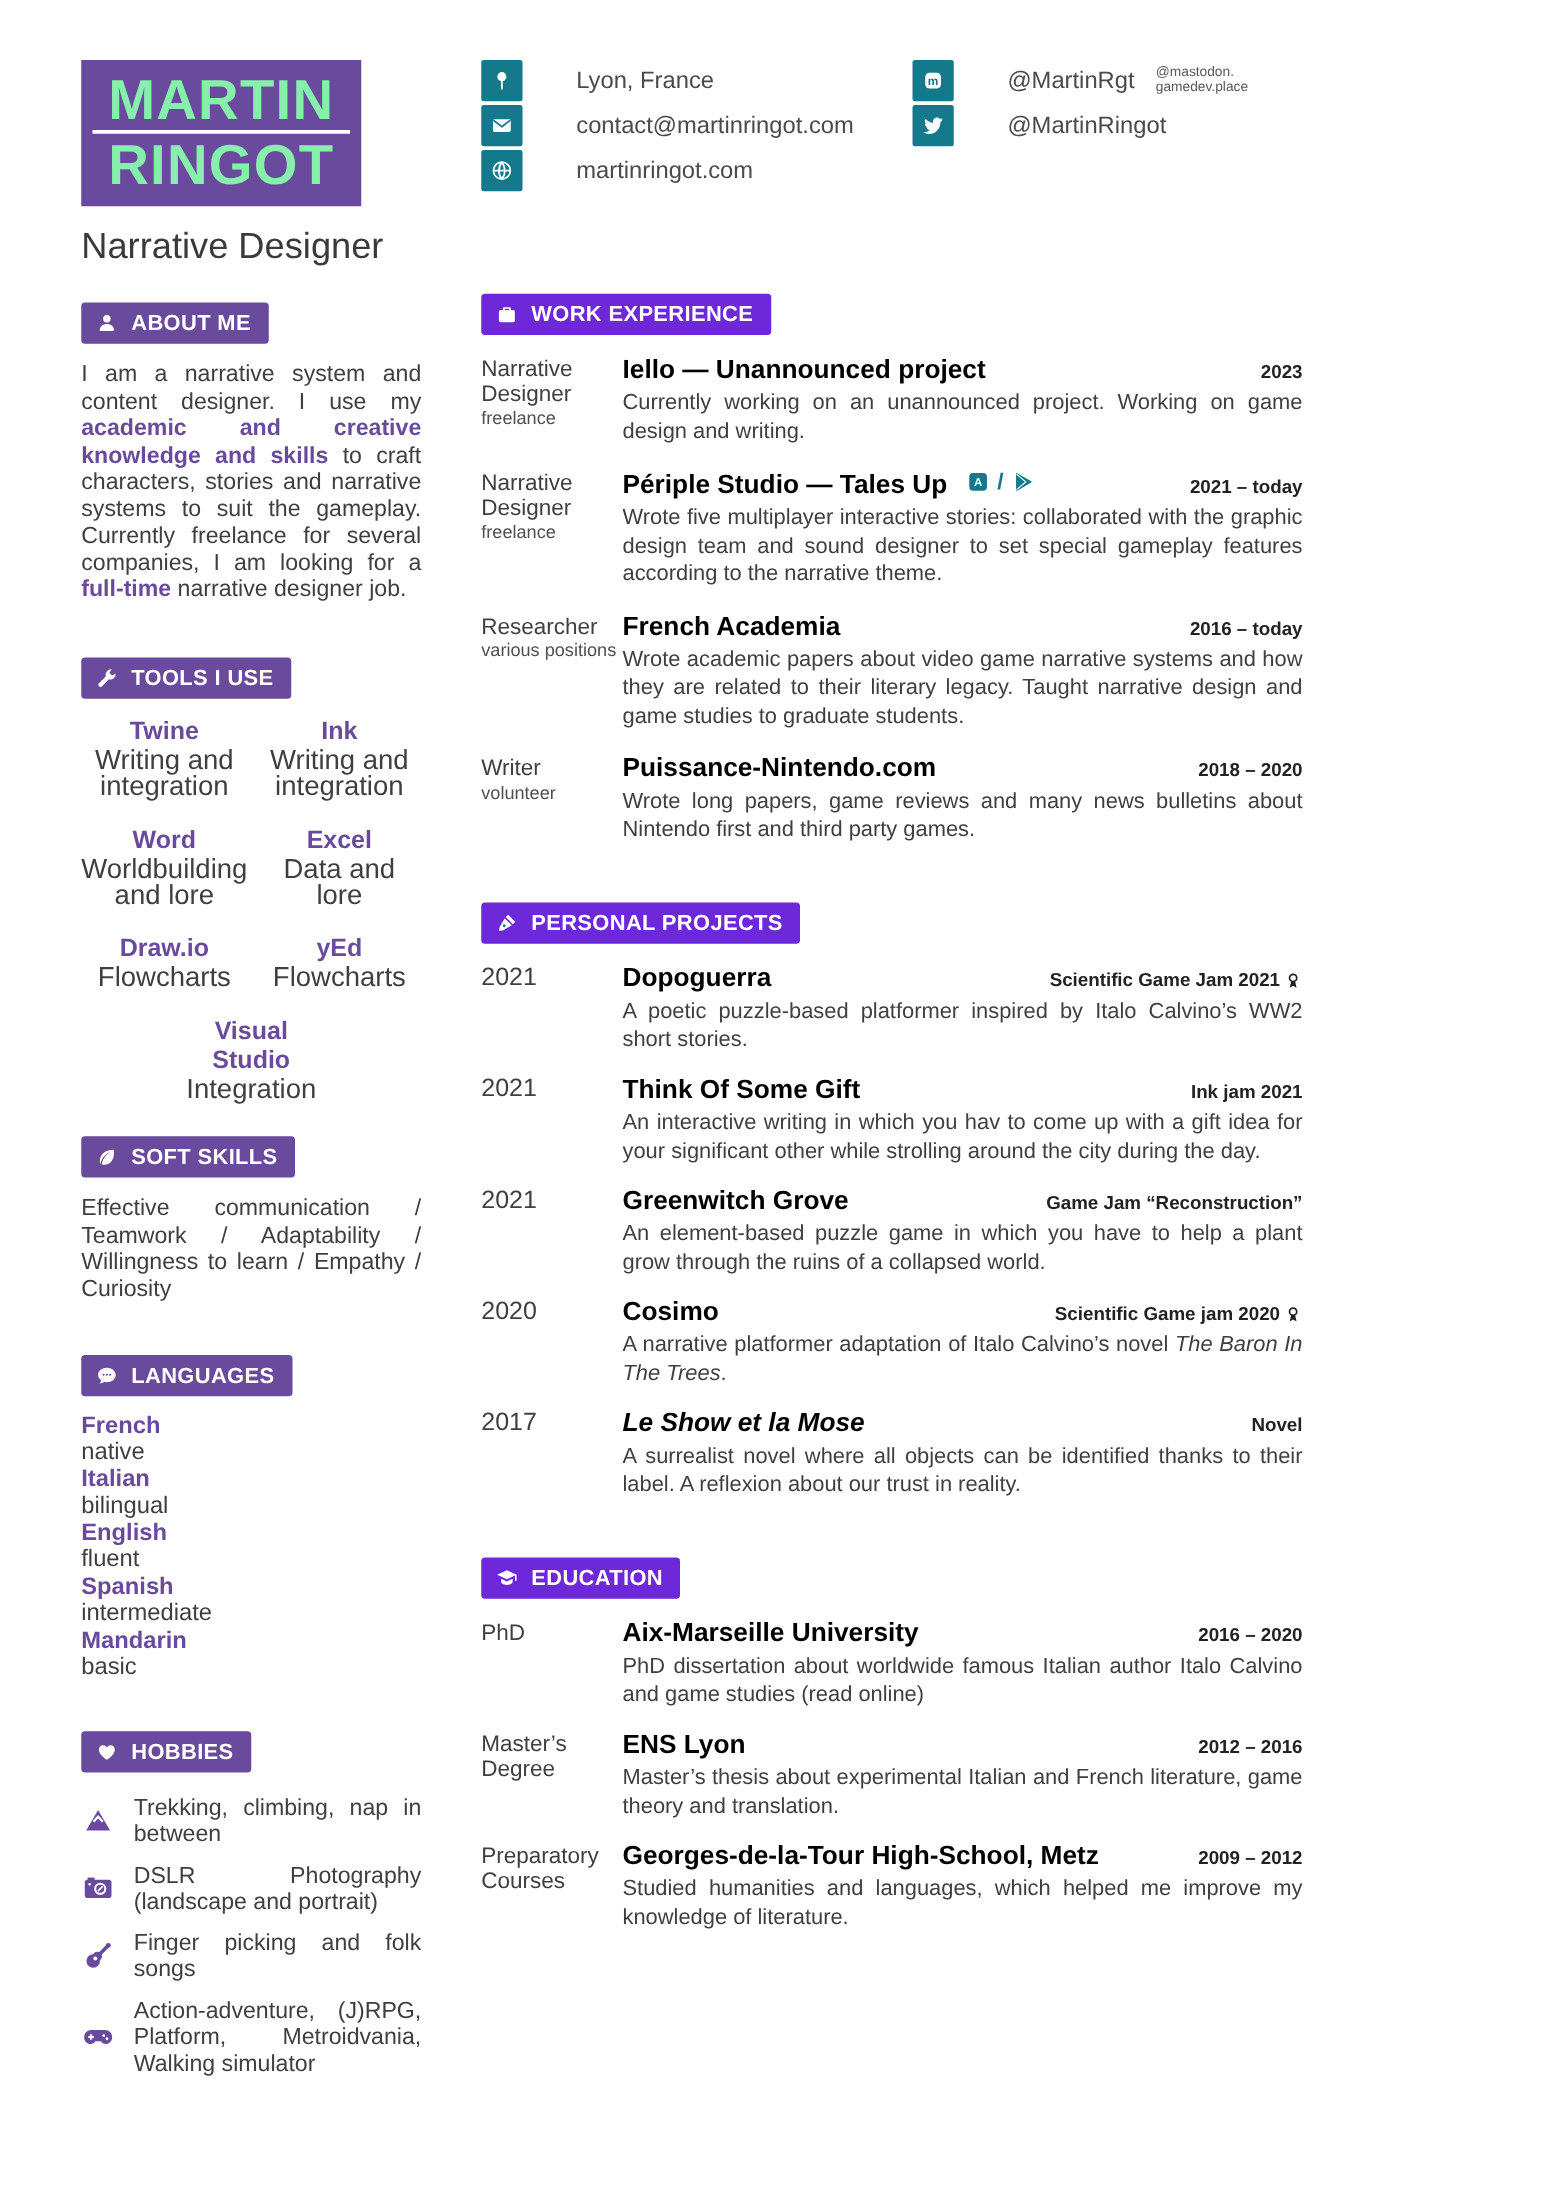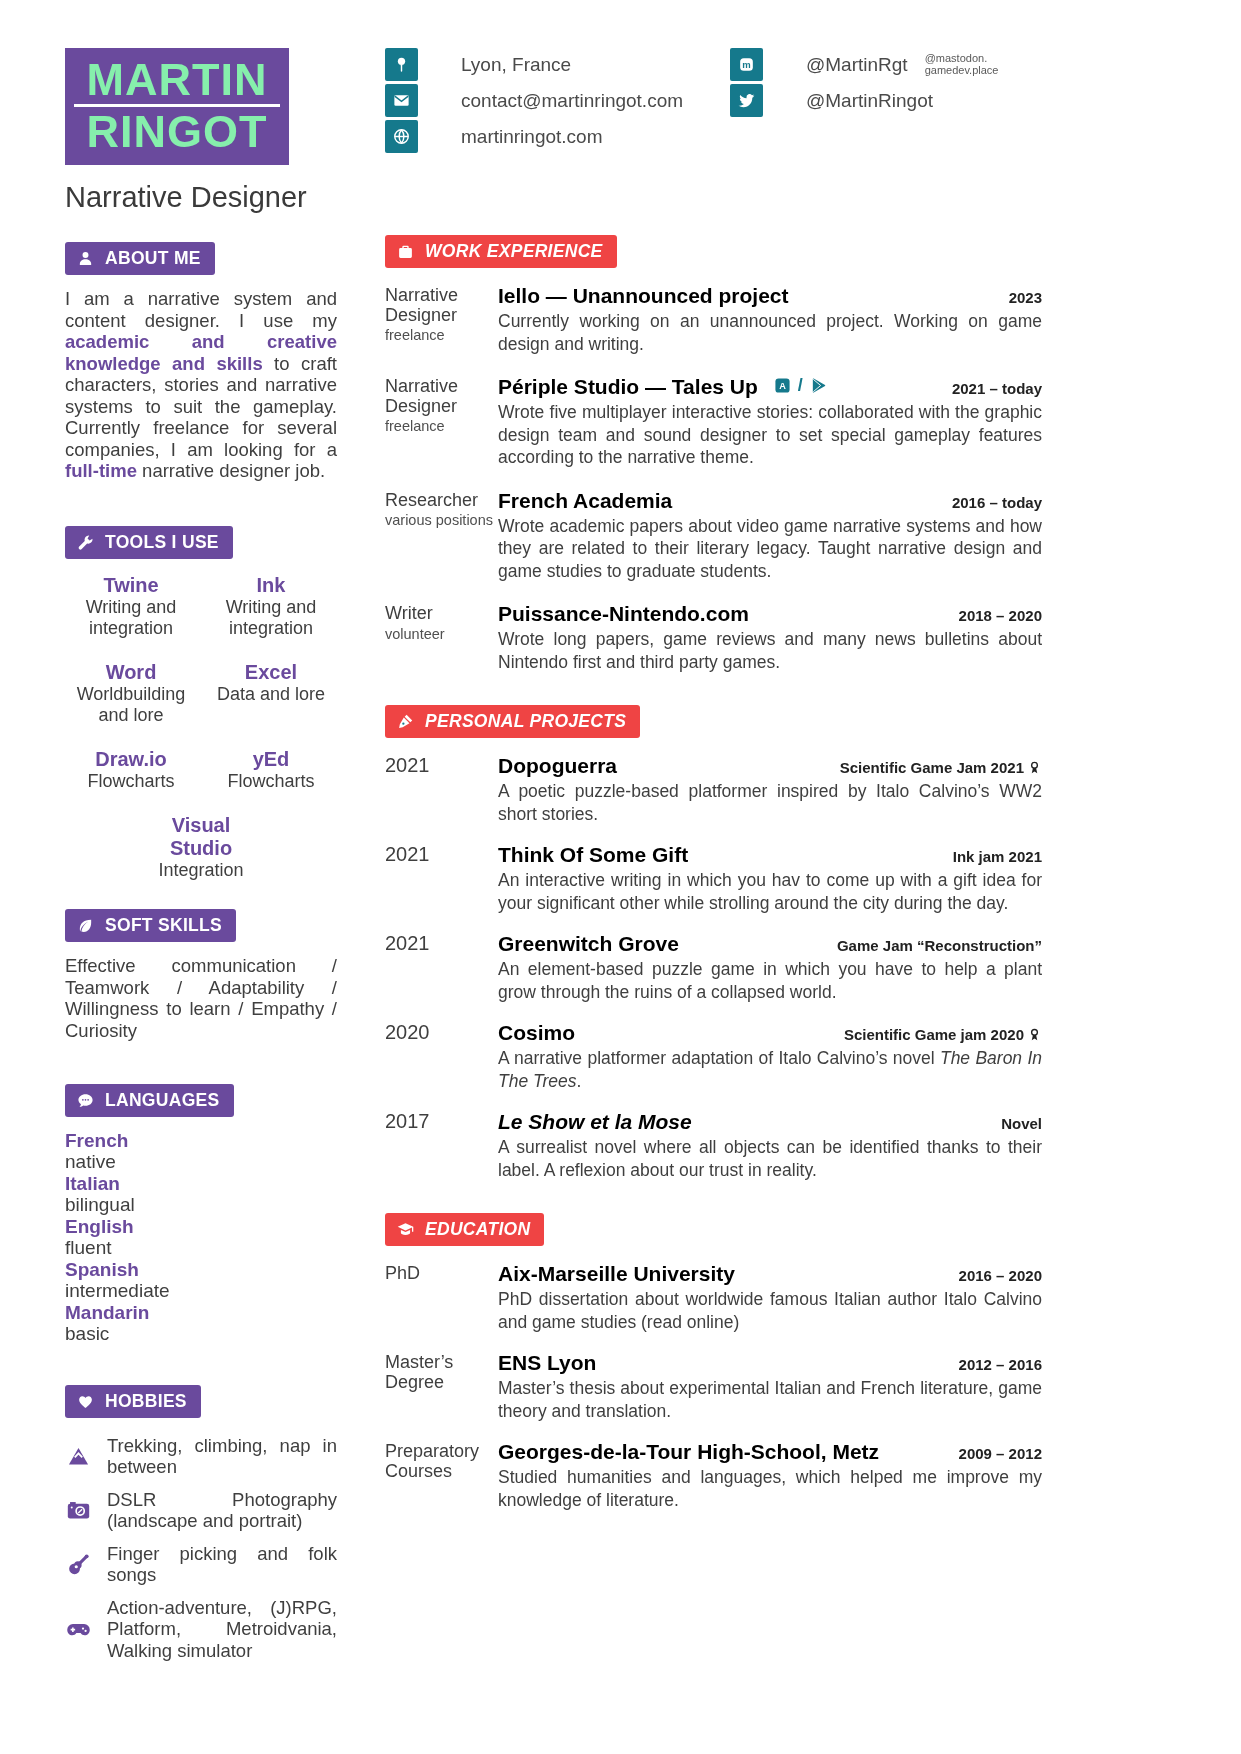--- a/index.html
+++ b/index.html
@@ -8,31 +8,31 @@
 
   
   .left{position:absolute;left:65px;top:48px;width:272px;}
   .logo{background:#6a4a9d;width:224px;padding:8px 0 10px;text-align:center;}
   .logo .nm{color:#86efac;font-weight:bold;font-size:45px;line-height:47px;letter-spacing:1px;}
   .logo .rule{border-top:3px solid #fff;margin:1px 9px;}
   .subtitle{font-size:29px;color:#3a3a3a;margin-top:16px;}
 
   .sec{display:inline-flex;align-items:center;gap:11px;padding:0 14px 0 12px;height:33px;border-radius:3px;color:#fff;font-weight:bold;font-size:17.5px;letter-spacing:.3px;}
   .sec.purple{background:#6a4a9d;}
-  .sec.teal{background:#ef4444;font-style:italic;}
+  .sec.teal{background:#6d28d9;}
   .sec svg{width:17px;height:17px;flex:none;}
 
   .about-h{margin-top:28px;}
   .about-p{margin-top:13px;font-size:18.5px;line-height:21.5px;text-align:justify;}
   .em{color:#6a4a9d;font-weight:bold;}
 
   .tools-h{margin-top:26px;}
   .tools{margin-top:15px;display:grid;grid-template-columns:1fr 1fr;row-gap:22px;column-gap:8px;text-align:center;}
   .tool .tn{color:#6a4a9d;font-weight:bold;font-size:20px;line-height:23px;}
-  .tool .td{font-size:18px;line-height:21px;color:#3f3f3f;}
+  .tool .td{font-size:22px;line-height:21px;color:#3f3f3f;}
   .tool.wide{grid-column:1 / span 2;}
   .tool.wide .tn{width:110px;margin:0 auto;}
 
   .skills-h{margin-top:28px;}
   .skills-p{margin-top:13px;font-size:18.5px;line-height:21.5px;text-align:justify;}
 
   .langs-h{margin-top:24px;}
   .langs{margin-top:13px;}
   .lang{display:flex;justify-content:space-between;font-size:19px;line-height:21.5px;flex-direction:column;}
   .lang .ln{color:#6a4a9d;font-weight:bold;}
@@ -49,21 +49,21 @@
   .contact{display:flex;}
   .ccol{display:flex;flex-direction:column;gap:3px;}
   .ccol.first{width:345px;}
   .crow{display:flex;align-items:center;gap:11px;height:33px;}
   .isq{width:33px;height:33px;border-radius:2px;background:#15798c;display:flex;align-items:center;justify-content:center;flex:none;}
   .isq svg{width:19px;height:19px;}
   .ctext{font-size:19px;color:#4a4a4a;margin-left:32px;}
   .chost{font-size:11px;line-height:11.5px;color:#5a5a5a;margin-left:6px;}
 
   .work-h{margin-top:82px;}
-  .m2{margin-top:32px;}
+  .m2{margin-top:48px;}
   .entries{margin-top:16px;display:flex;flex-direction:column;gap:20px;}
   .entry{display:grid;grid-template-columns:113px 1fr;}
   .erole{font-size:18px;line-height:19.5px;color:#3f3f3f;padding-top:2px;}
   .esub{font-size:14.5px;line-height:15.5px;color:#4f4f4f;margin-top:3px;}
   .etitle{display:flex;align-items:baseline;}
   .ename{color:#000000;font-weight:bold;font-size:21px;line-height:24px;}
   .edate{margin-left:auto;font-weight:bold;font-size:15px;color:#222;white-space:nowrap;padding-left:10px;}
   .edesc{font-size:17.5px;line-height:22.5px;text-align:justify;color:#3f3f3f;margin-top:2px;}
   .stores{display:inline-flex;align-items:center;gap:7px;margin-left:16px;color:#15798c;font-weight:bold;font-size:18px;}
   .stores svg{width:17px;height:17px;}

